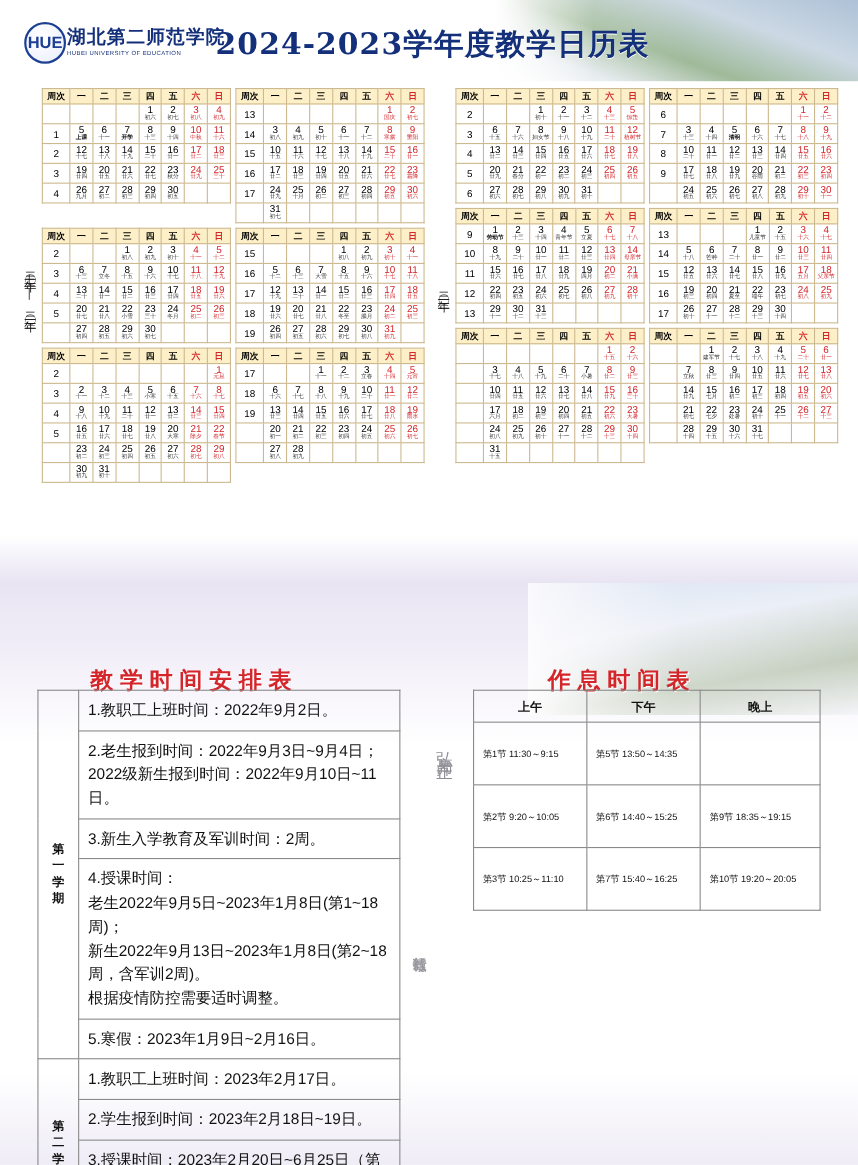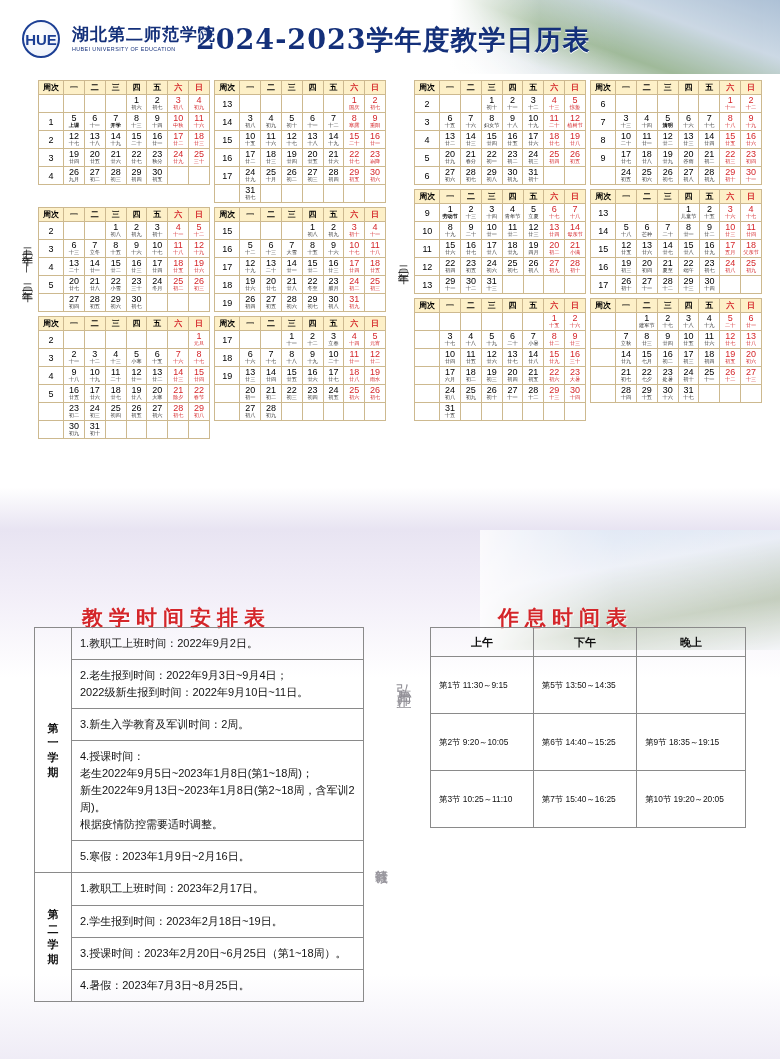--- a/index.html
+++ b/index.html
@@ -14,21 +14,21 @@
 
   
   .banner{position:absolute;left:0;top:0;width:780px;height:74px;overflow:hidden;}
   .banner .photo{position:absolute;right:0;top:0;width:330px;height:74px;
       background:linear-gradient(200deg,#9fb6cf 0%,#c3d2e0 30%,#8fae88 58%,#dfe6ea 80%,#ffffff 100%);
       opacity:.85;}
   .banner .photo:after{content:"";position:absolute;left:0;top:0;width:90px;height:74px;
       background:linear-gradient(90deg,#ffffff 0%,rgba(255,255,255,0) 100%);}
   .banner .fade{position:absolute;left:0;top:0;width:780px;height:74px;
       background:linear-gradient(90deg,#fff 0%,#fff 42%,rgba(255,255,255,.25) 62%,rgba(255,255,255,0) 80%);}
-  .logo{position:absolute;left:22px;top:20px;display:flex;align-items:center;gap:12px;}
+  .logo{position:absolute;left:22px;top:20px;display:flex;align-items:center;gap:1px;}
   .logo-mark{width:34px;height:34px;border-radius:50%;border:2px solid #1c3f94;
       display:flex;align-items:center;justify-content:center;color:#1c3f94;font-size:15px;font-weight:bold;
       background:radial-gradient(circle at 40% 35%,#fff 0%,#e8eefa 100%);}
   .logo-text{line-height:1.05;}
   .logo-cn{color:#14307a;font-size:17px;font-weight:bold;letter-spacing:1px;
       font-family:"DejaVu Serif","Liberation Serif",serif;text-align:center;}
   .logo-en{color:#14307a;font-size:5.4px;letter-spacing:.4px;margin-top:3px;}
   .doc-title{position:absolute;left:196px;top:22px;font-size:27px;font-weight:bold;color:#14307a;
       font-family:"DejaVu Serif","Liberation Serif",serif;letter-spacing:1px;
       text-shadow:0 1px 0 #ffffff;}
@@ -60,21 +60,21 @@
   .mid .ph:after{content:"";position:absolute;inset:0;
       background:linear-gradient(90deg,#fff 0%,rgba(255,255,255,.2) 45%,rgba(255,255,255,0) 100%);}
   .sec-title{position:absolute;top:44px;font-size:21px;font-weight:bold;color:#d4262a;
       letter-spacing:6px;font-family:"DejaVu Serif","Liberation Serif",serif;
       text-shadow:1px 1px 0 #fff;}
   #t-left{left:82px;}
   #t-right{left:498px;}
 
   
   .bt{position:absolute;top:627px;border-collapse:collapse;background:transparent;}
-  .bt td,.bt th{border:1px solid #8a8a8a;font-size:11px;color:#111;vertical-align:middle;}
+  .bt td,.bt th{border:1px solid #8a8a8a;font-size:14px;color:#111;vertical-align:middle;}
   #arrange{left:34px;width:330px;}
   #arrange td.term{width:34px;text-align:center;font-weight:bold;font-size:11px;line-height:1.35;}
   #arrange td.item{padding:7px 8px;line-height:1.55;}
   #rest{left:430px;width:316px;}
   #rest th{height:26px;font-size:11px;font-weight:bold;text-align:center;}
   #rest td{height:56px;padding:0 8px;font-size:8.4px;}
 
   .calligraphy{position:absolute;left:378px;top:672px;width:40px;
       font-family:"DejaVu Serif","Liberation Serif",serif;color:#6c6a73;font-size:15px;
       line-height:1.9;opacity:.75;writing-mode:vertical-rl;letter-spacing:4px;}

